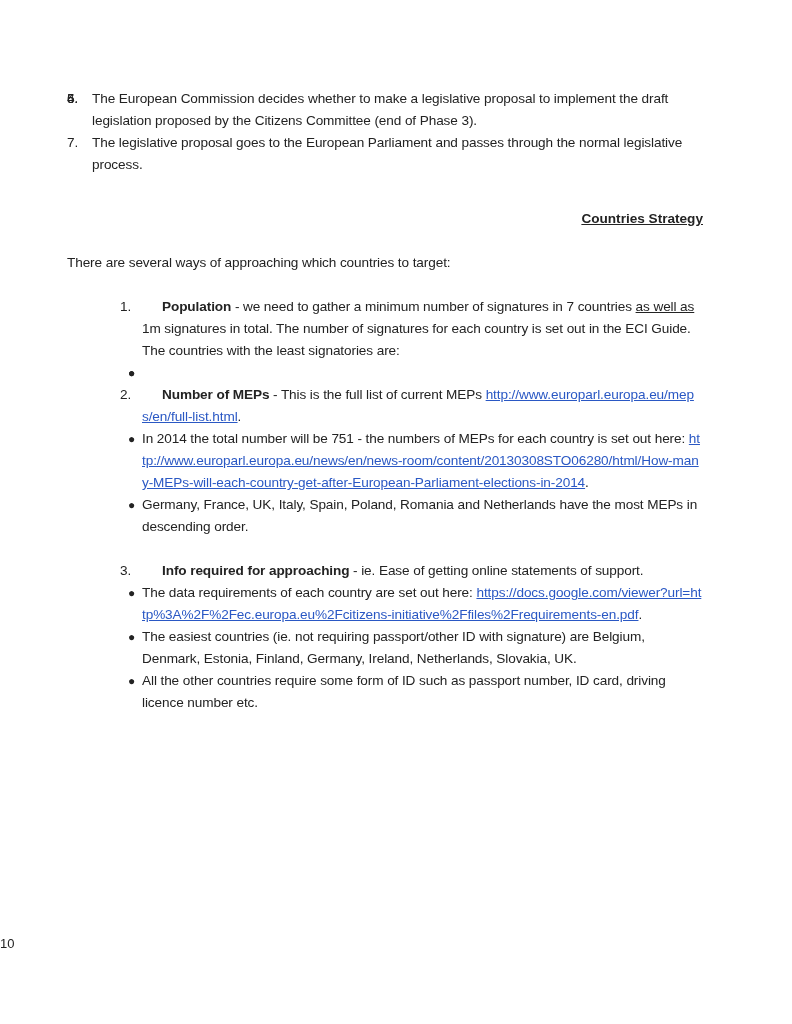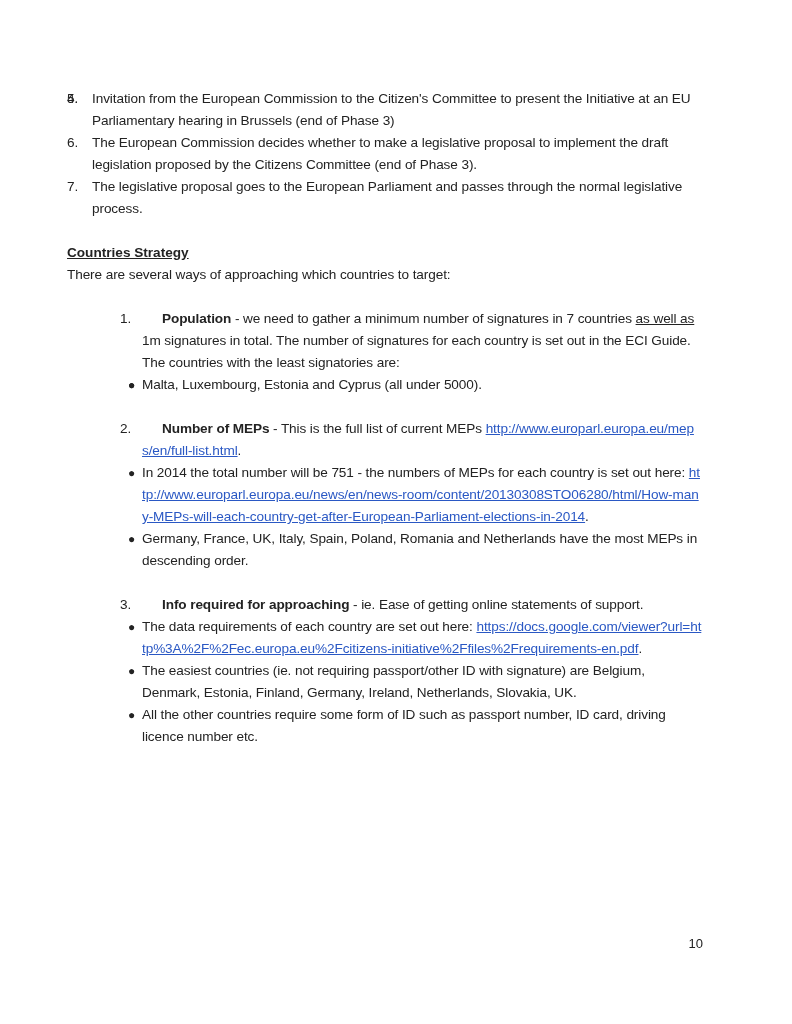--- a/index.html
+++ b/index.html
@@ -56,22 +56,22 @@
 
   
   .section-heading {
     font-size: 13.6px;
     line-height: 22px;
     font-weight: bold;
     text-decoration: underline;
     margin: 0;
     display: inline-block;
   }
-  .heading-wrap { margin-top: 22px; }
-  .lead-para { }
+  .heading-wrap { margin-top: 32px; text-align: right; }
+  .lead-para { margin-top: 22px; }
 
   
   ol.sub-list {
     list-style: none;
     margin: 0;
     padding: 0;
   }
   ol.sub-list > li.num-item {
     position: relative;
     padding-left: 22px;
@@ -111,39 +111,37 @@
     color: #2a58c4;
     text-decoration: underline;
     word-break: break-all;
   }
 
   .pagenum {
     position: absolute;
     left: 0;
     top: 936px;
     width: 703px;
-    text-align: right;
     font-size: 13px;
     line-height: 16px;
     color: #222;
   }
 </style>
 </head>
 <body>
 
 <div class="page">
   <div class="content">
 
     <ol class="main-list txt">
       <li>
         <span class="marker">4.</span>
       </li>
       <li>
         <span class="marker">5.</span>
-        <span>Invitation from the European Commission to the Citizen's Committee to present the Initiative at an EU Parliamentary hearing in Brussels (end of Phase 3)</span>
       </li>
       <li>
         <span class="marker">6.</span>
         <span>The European Commission decides whether to make a legislative proposal to implement the draft legislation proposed by the Citizens Committee (end of Phase 3).</span>
       </li>
       <li>
         <span class="marker">7.</span>
         <span>The legislative proposal goes to the European Parliament and passes through the normal legislative process.</span>
       </li>
     </ol>
@@ -162,21 +160,20 @@
         <span class="b">Population</span><span> - we need to gather a minimum number of signatures in 7 countries </span><span class="u">as well as</span><span> 1m signatures in total. The number of signatures for each country is set out in the ECI Guide. The countries with the least signatories are:</span>
       </li>
     </ol>
 
     <ul class="bullets txt">
       <li class="bullet-item">
         <span class="bdot">●</span>
       </li>
       <li class="bullet-item">
         <span class="bdot">●</span>
-        <span>Malta, Luxembourg, Estonia and Cyprus (all under 5000).</span>
       </li>
     </ul>
 
     <div class="spacer-line"></div>
 
     <ol class="sub-list txt">
       <li class="num-item">
         <span class="marker">2.</span>
         <span class="b">Number of MEPs</span><span> - This is the full list of current  MEPs </span><a class="doclink" href="#">http://www.europarl.europa.eu/meps/en/full-list.html</a><span>.</span>
       </li>

